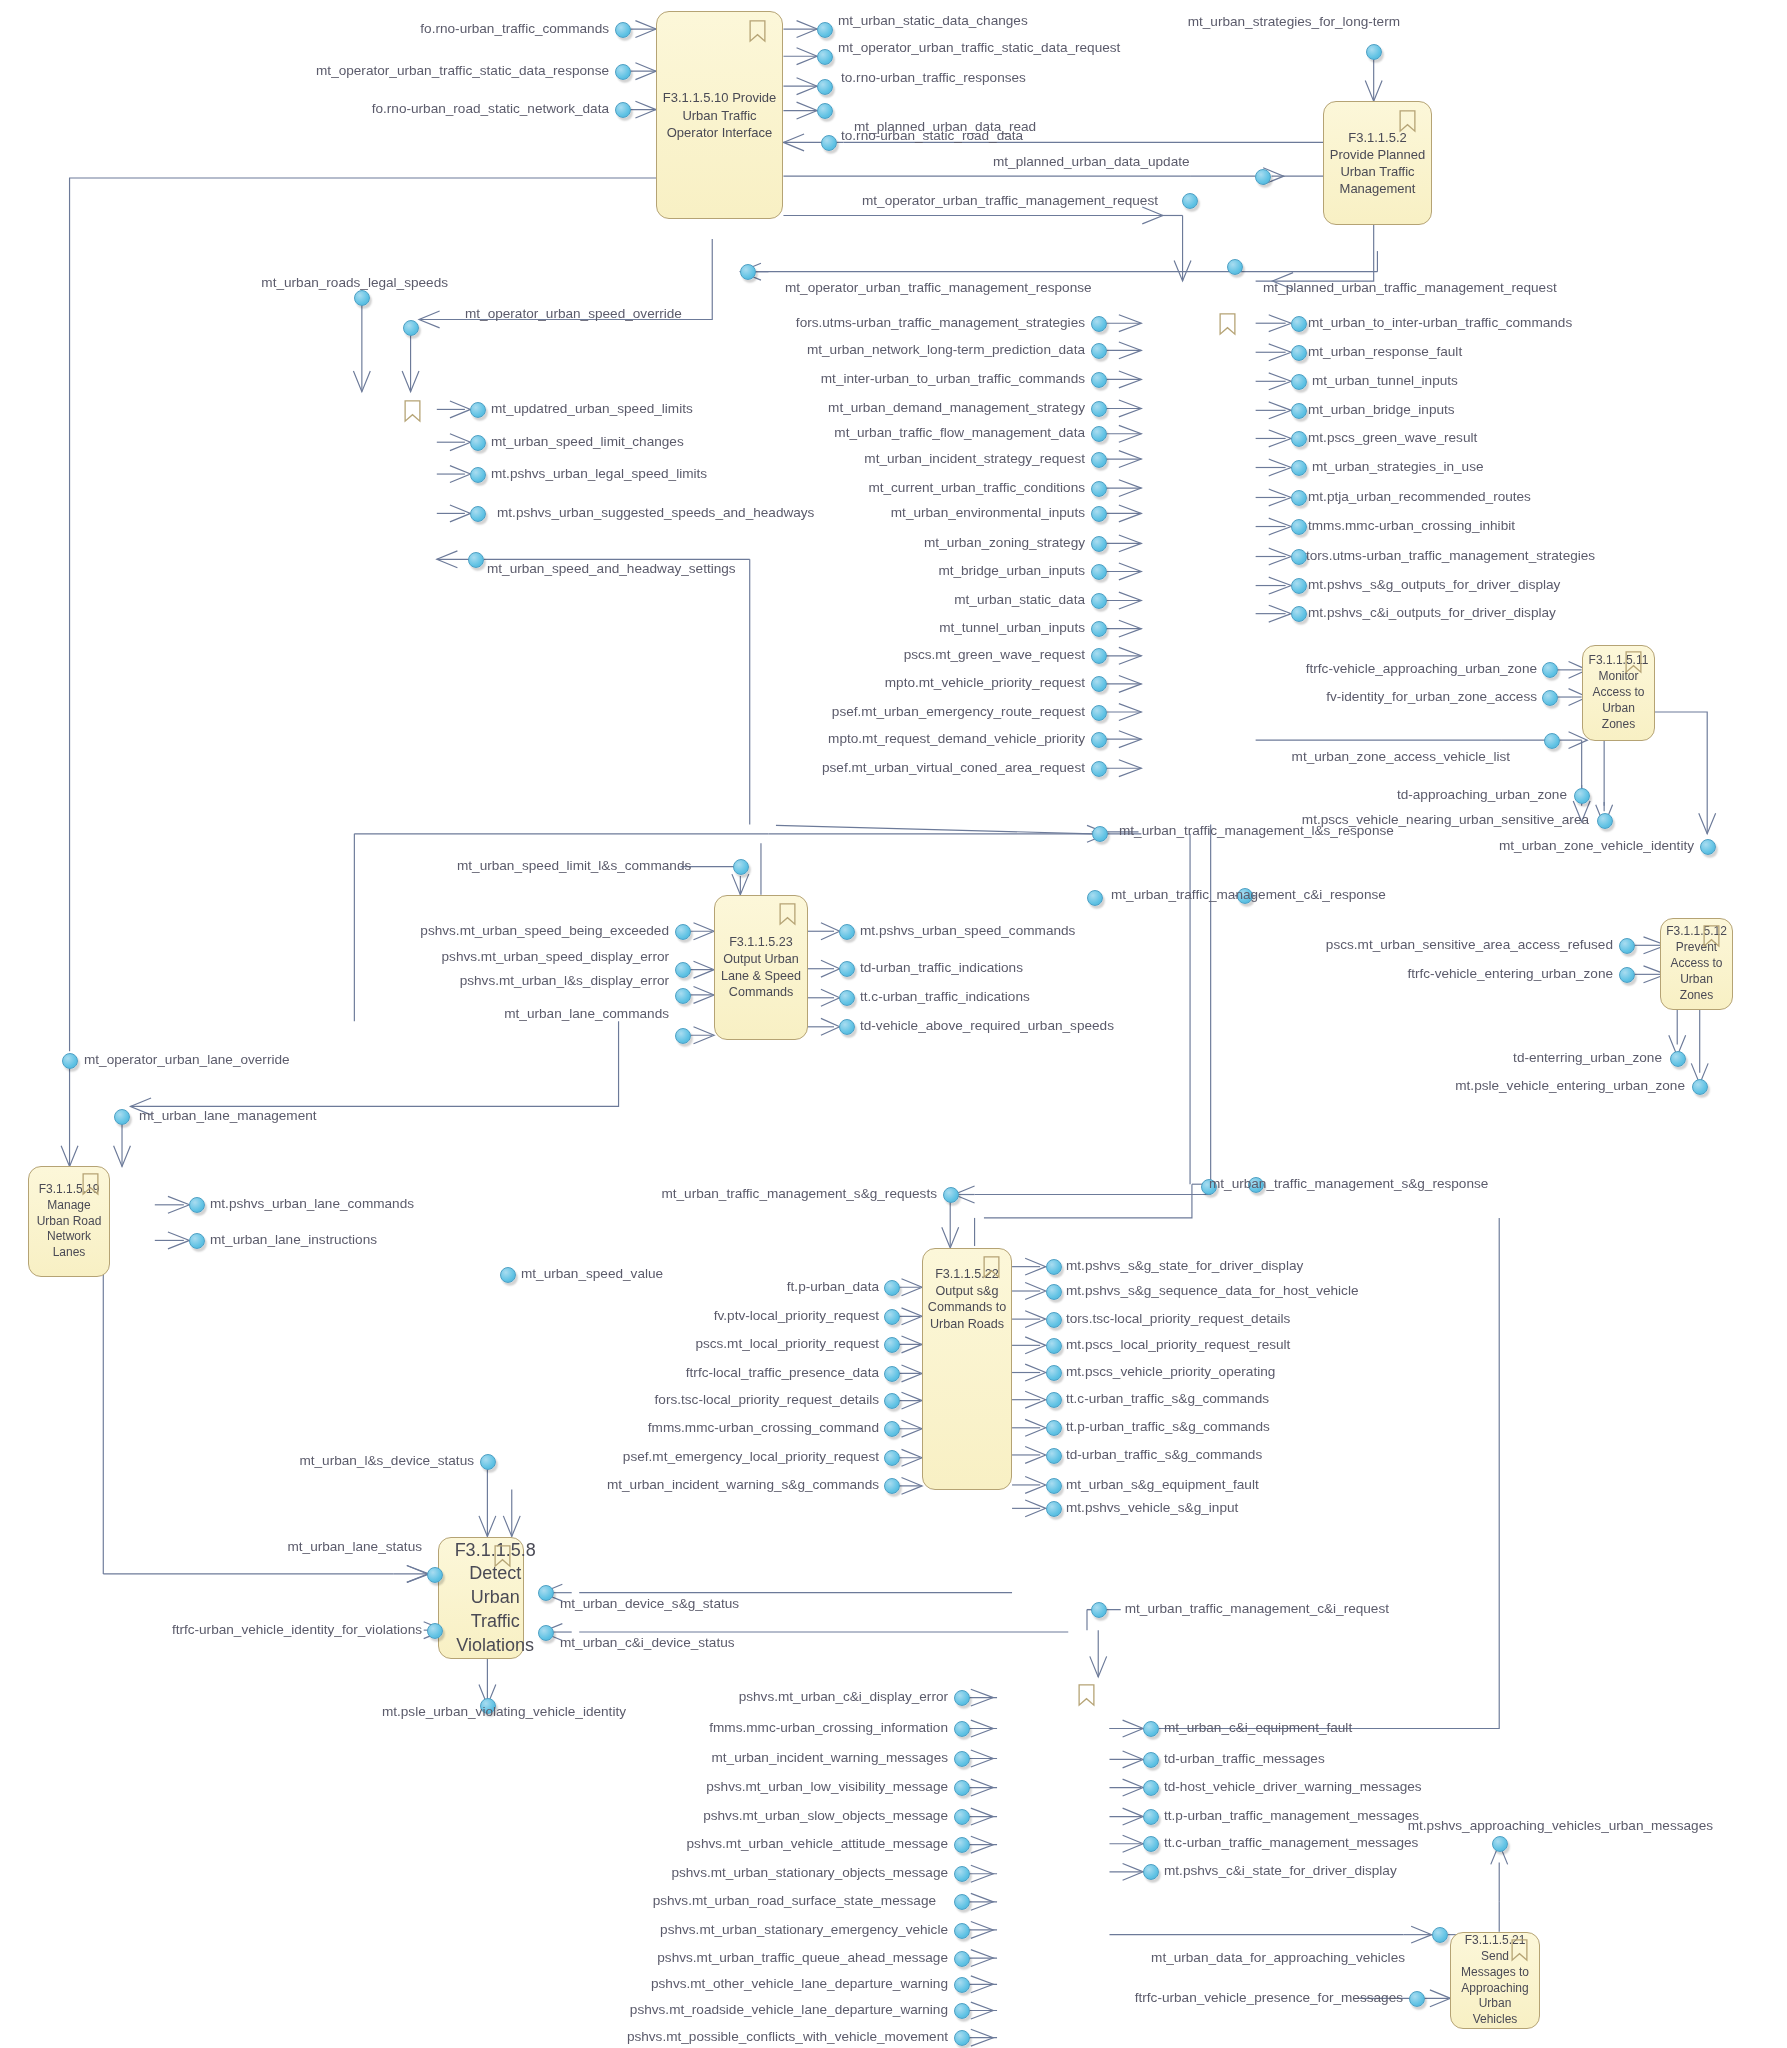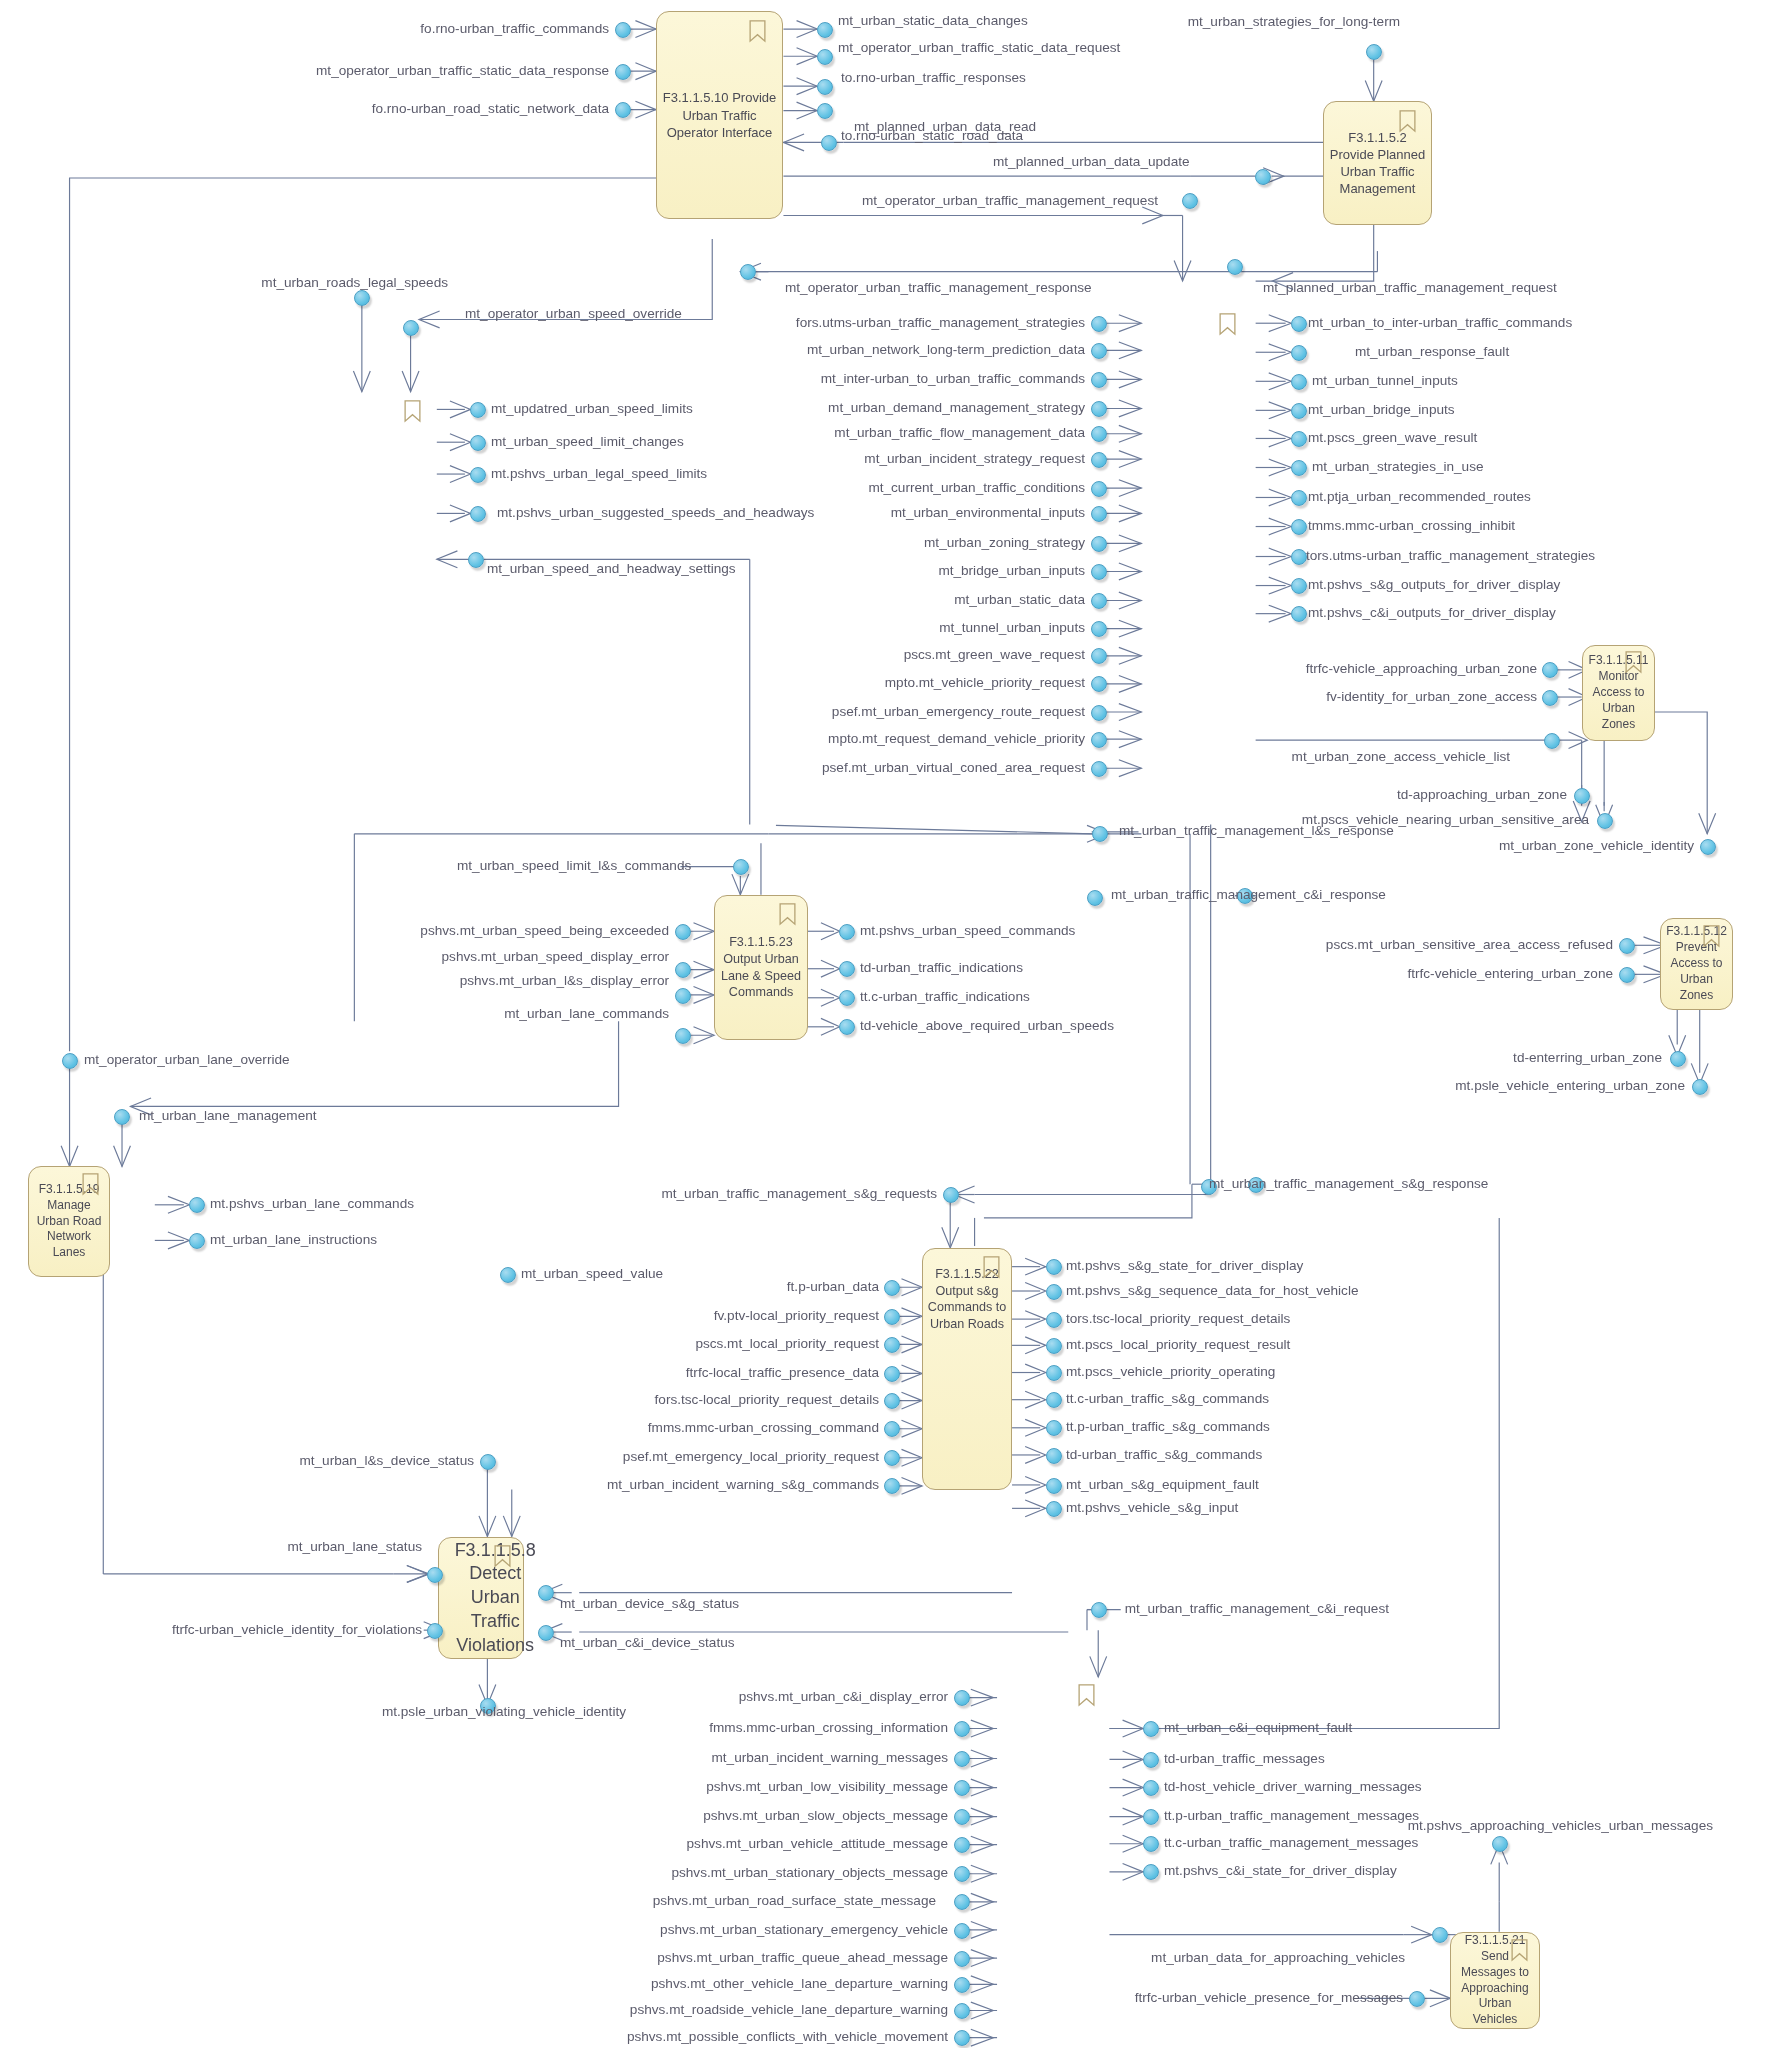--- a/index.html
+++ b/index.html
@@ -615,21 +615,21 @@
 <div class="lbl r" style="left:1085px;top:564px;">mt_bridge_urban_inputs</div>
 <div class="lbl r" style="left:1085px;top:593px;">mt_urban_static_data</div>
 <div class="lbl r" style="left:1085px;top:621px;">mt_tunnel_urban_inputs</div>
 <div class="lbl r" style="left:1085px;top:648px;">pscs.mt_green_wave_request</div>
 <div class="lbl r" style="left:1085px;top:676px;">mpto.mt_vehicle_priority_request</div>
 <div class="lbl r" style="left:1085px;top:705px;">psef.mt_urban_emergency_route_request</div>
 <div class="lbl r" style="left:1085px;top:732px;">mpto.mt_request_demand_vehicle_priority</div>
 <div class="lbl r" style="left:1085px;top:761px;">psef.mt_urban_virtual_coned_area_request</div>
 
 <div class="lbl" style="left:1308px;top:316px;">mt_urban_to_inter-urban_traffic_commands</div>
-<div class="lbl" style="left:1308px;top:345px;margin-left:47px;">mt_urban_response_fault</div>
+<div class="lbl" style="left:1308px;top:345px;">mt_urban_response_fault</div>
 <div class="lbl" style="left:1312px;top:374px;">mt_urban_tunnel_inputs</div>
 <div class="lbl" style="left:1308px;top:403px;">mt_urban_bridge_inputs</div>
 <div class="lbl" style="left:1308px;top:431px;">mt.pscs_green_wave_result</div>
 <div class="lbl" style="left:1312px;top:460px;">mt_urban_strategies_in_use</div>
 <div class="lbl" style="left:1308px;top:490px;">mt.ptja_urban_recommended_routes</div>
 <div class="lbl" style="left:1308px;top:519px;">tmms.mmc-urban_crossing_inhibit</div>
 <div class="lbl" style="left:1306px;top:549px;">tors.utms-urban_traffic_management_strategies</div>
 <div class="lbl" style="left:1308px;top:578px;">mt.pshvs_s&amp;g_outputs_for_driver_display</div>
 <div class="lbl" style="left:1308px;top:606px;">mt.pshvs_c&amp;i_outputs_for_driver_display</div>
 

